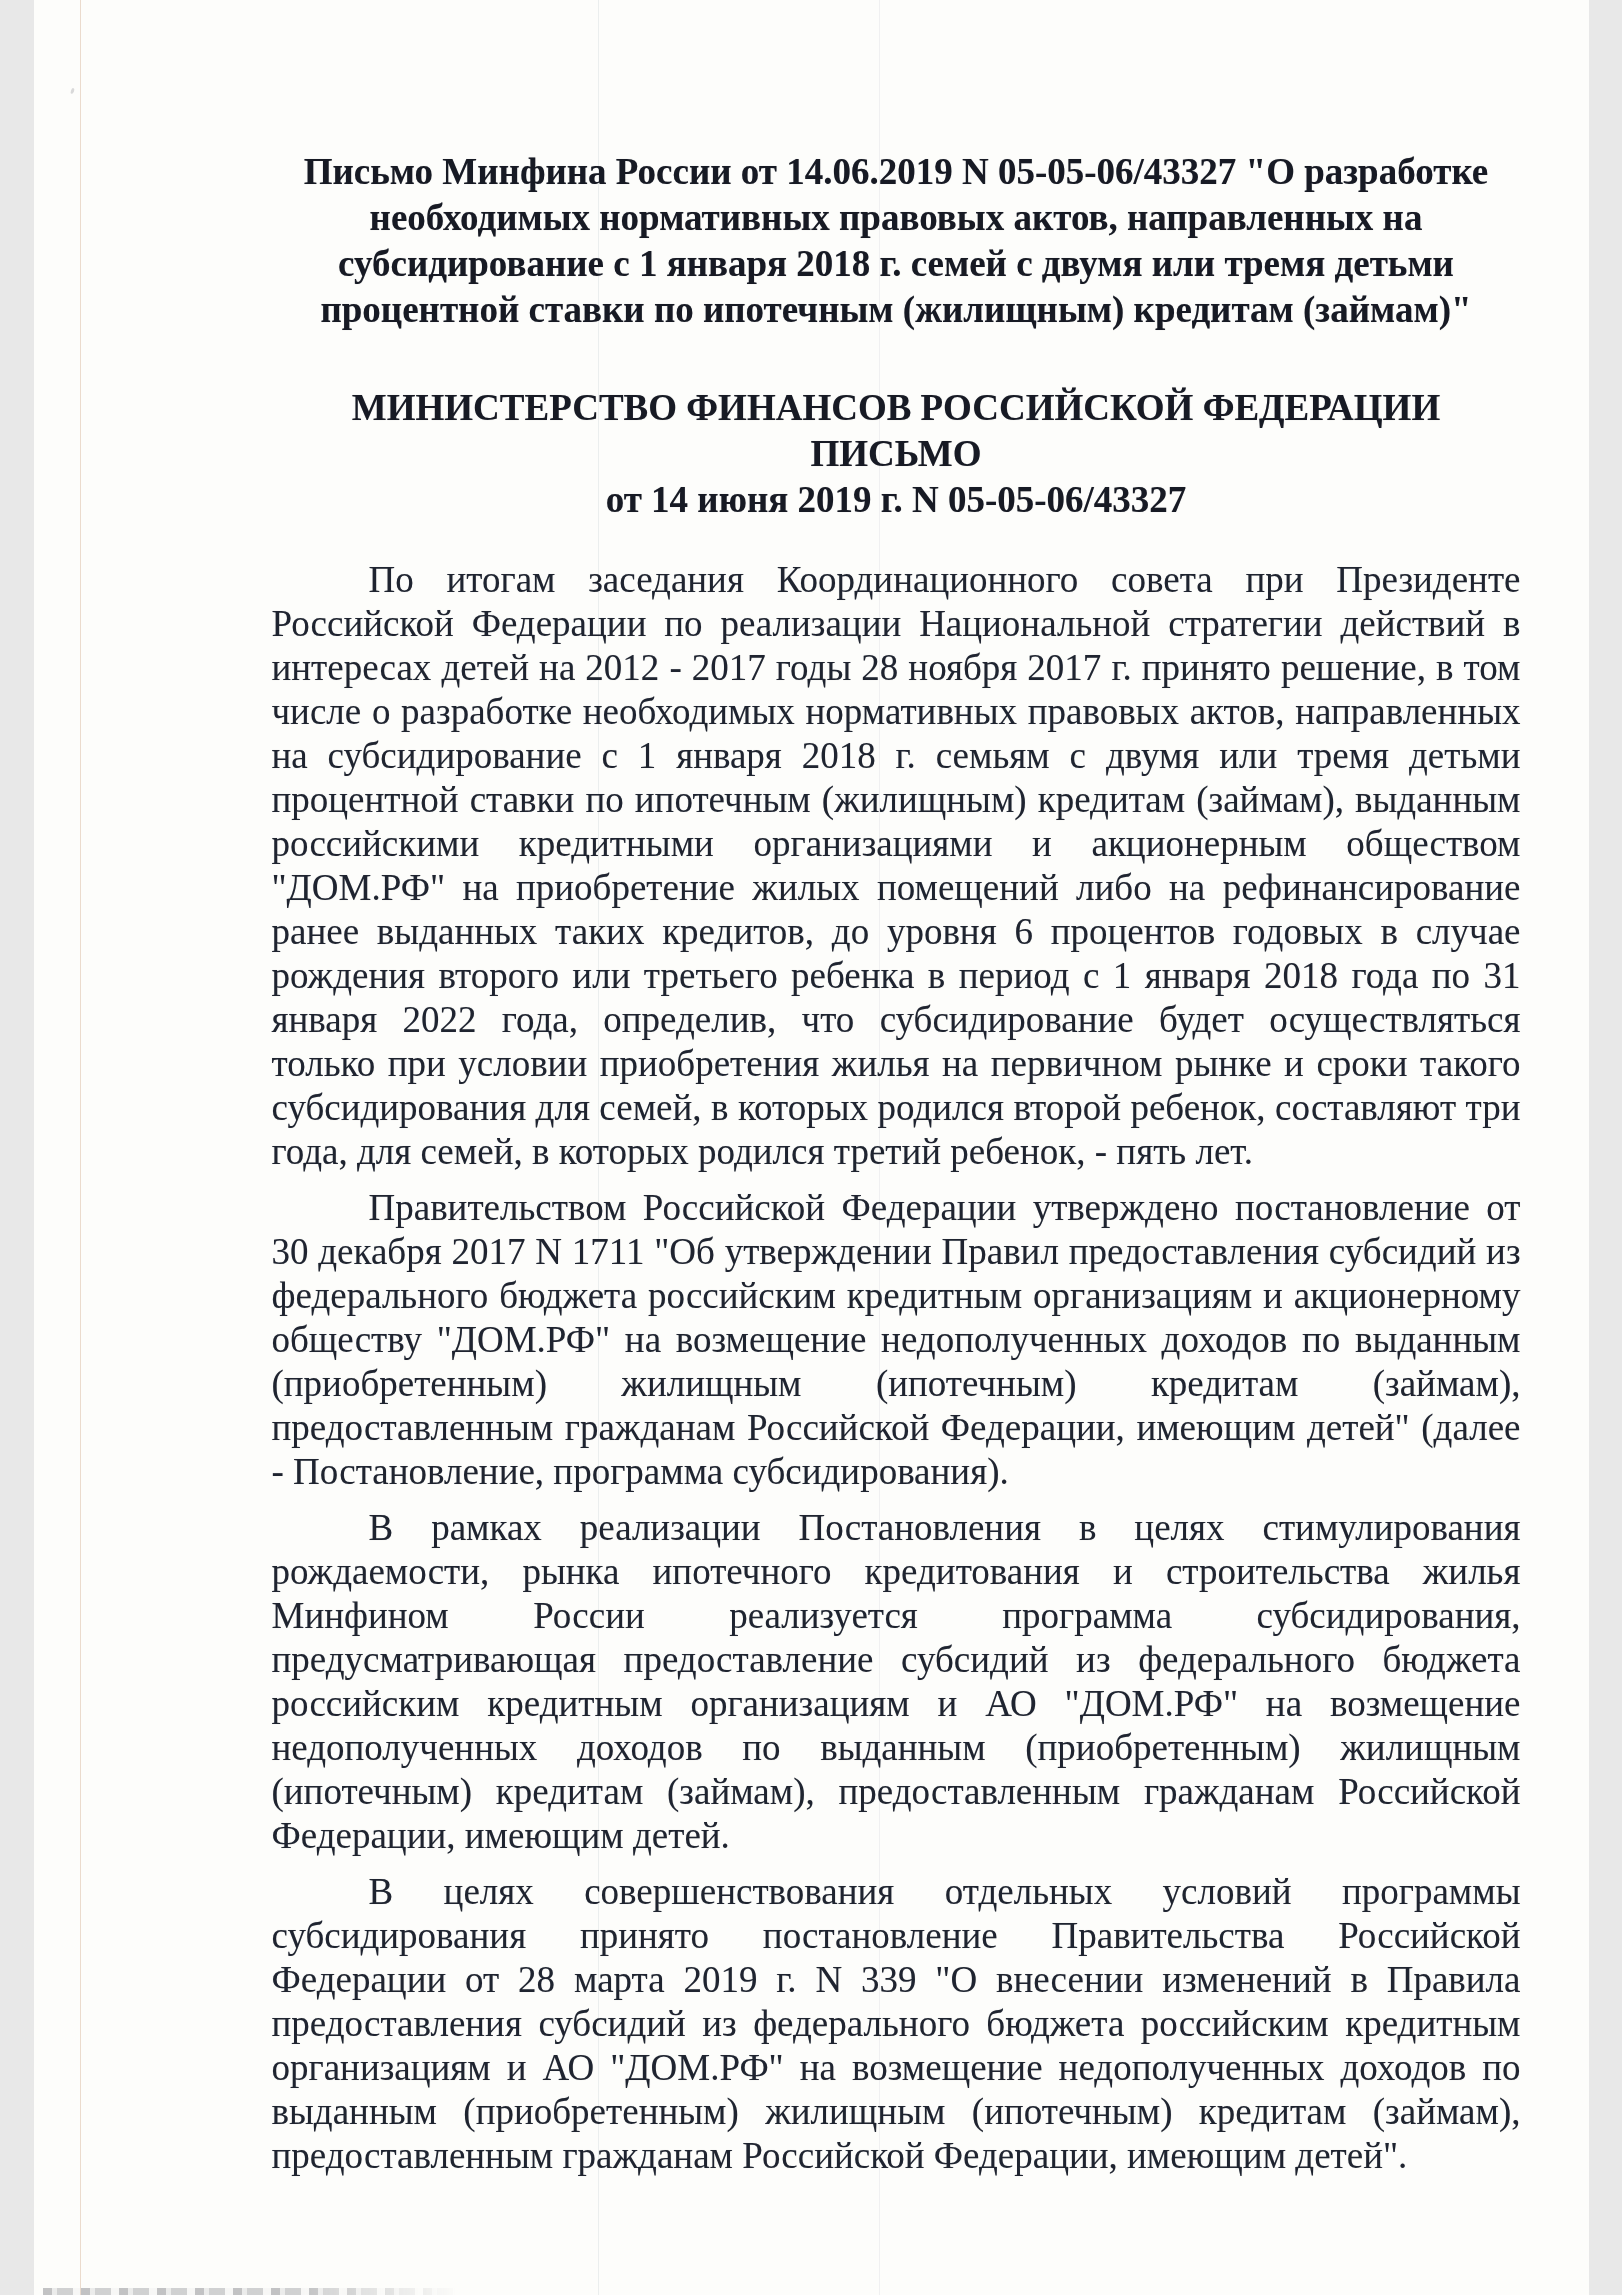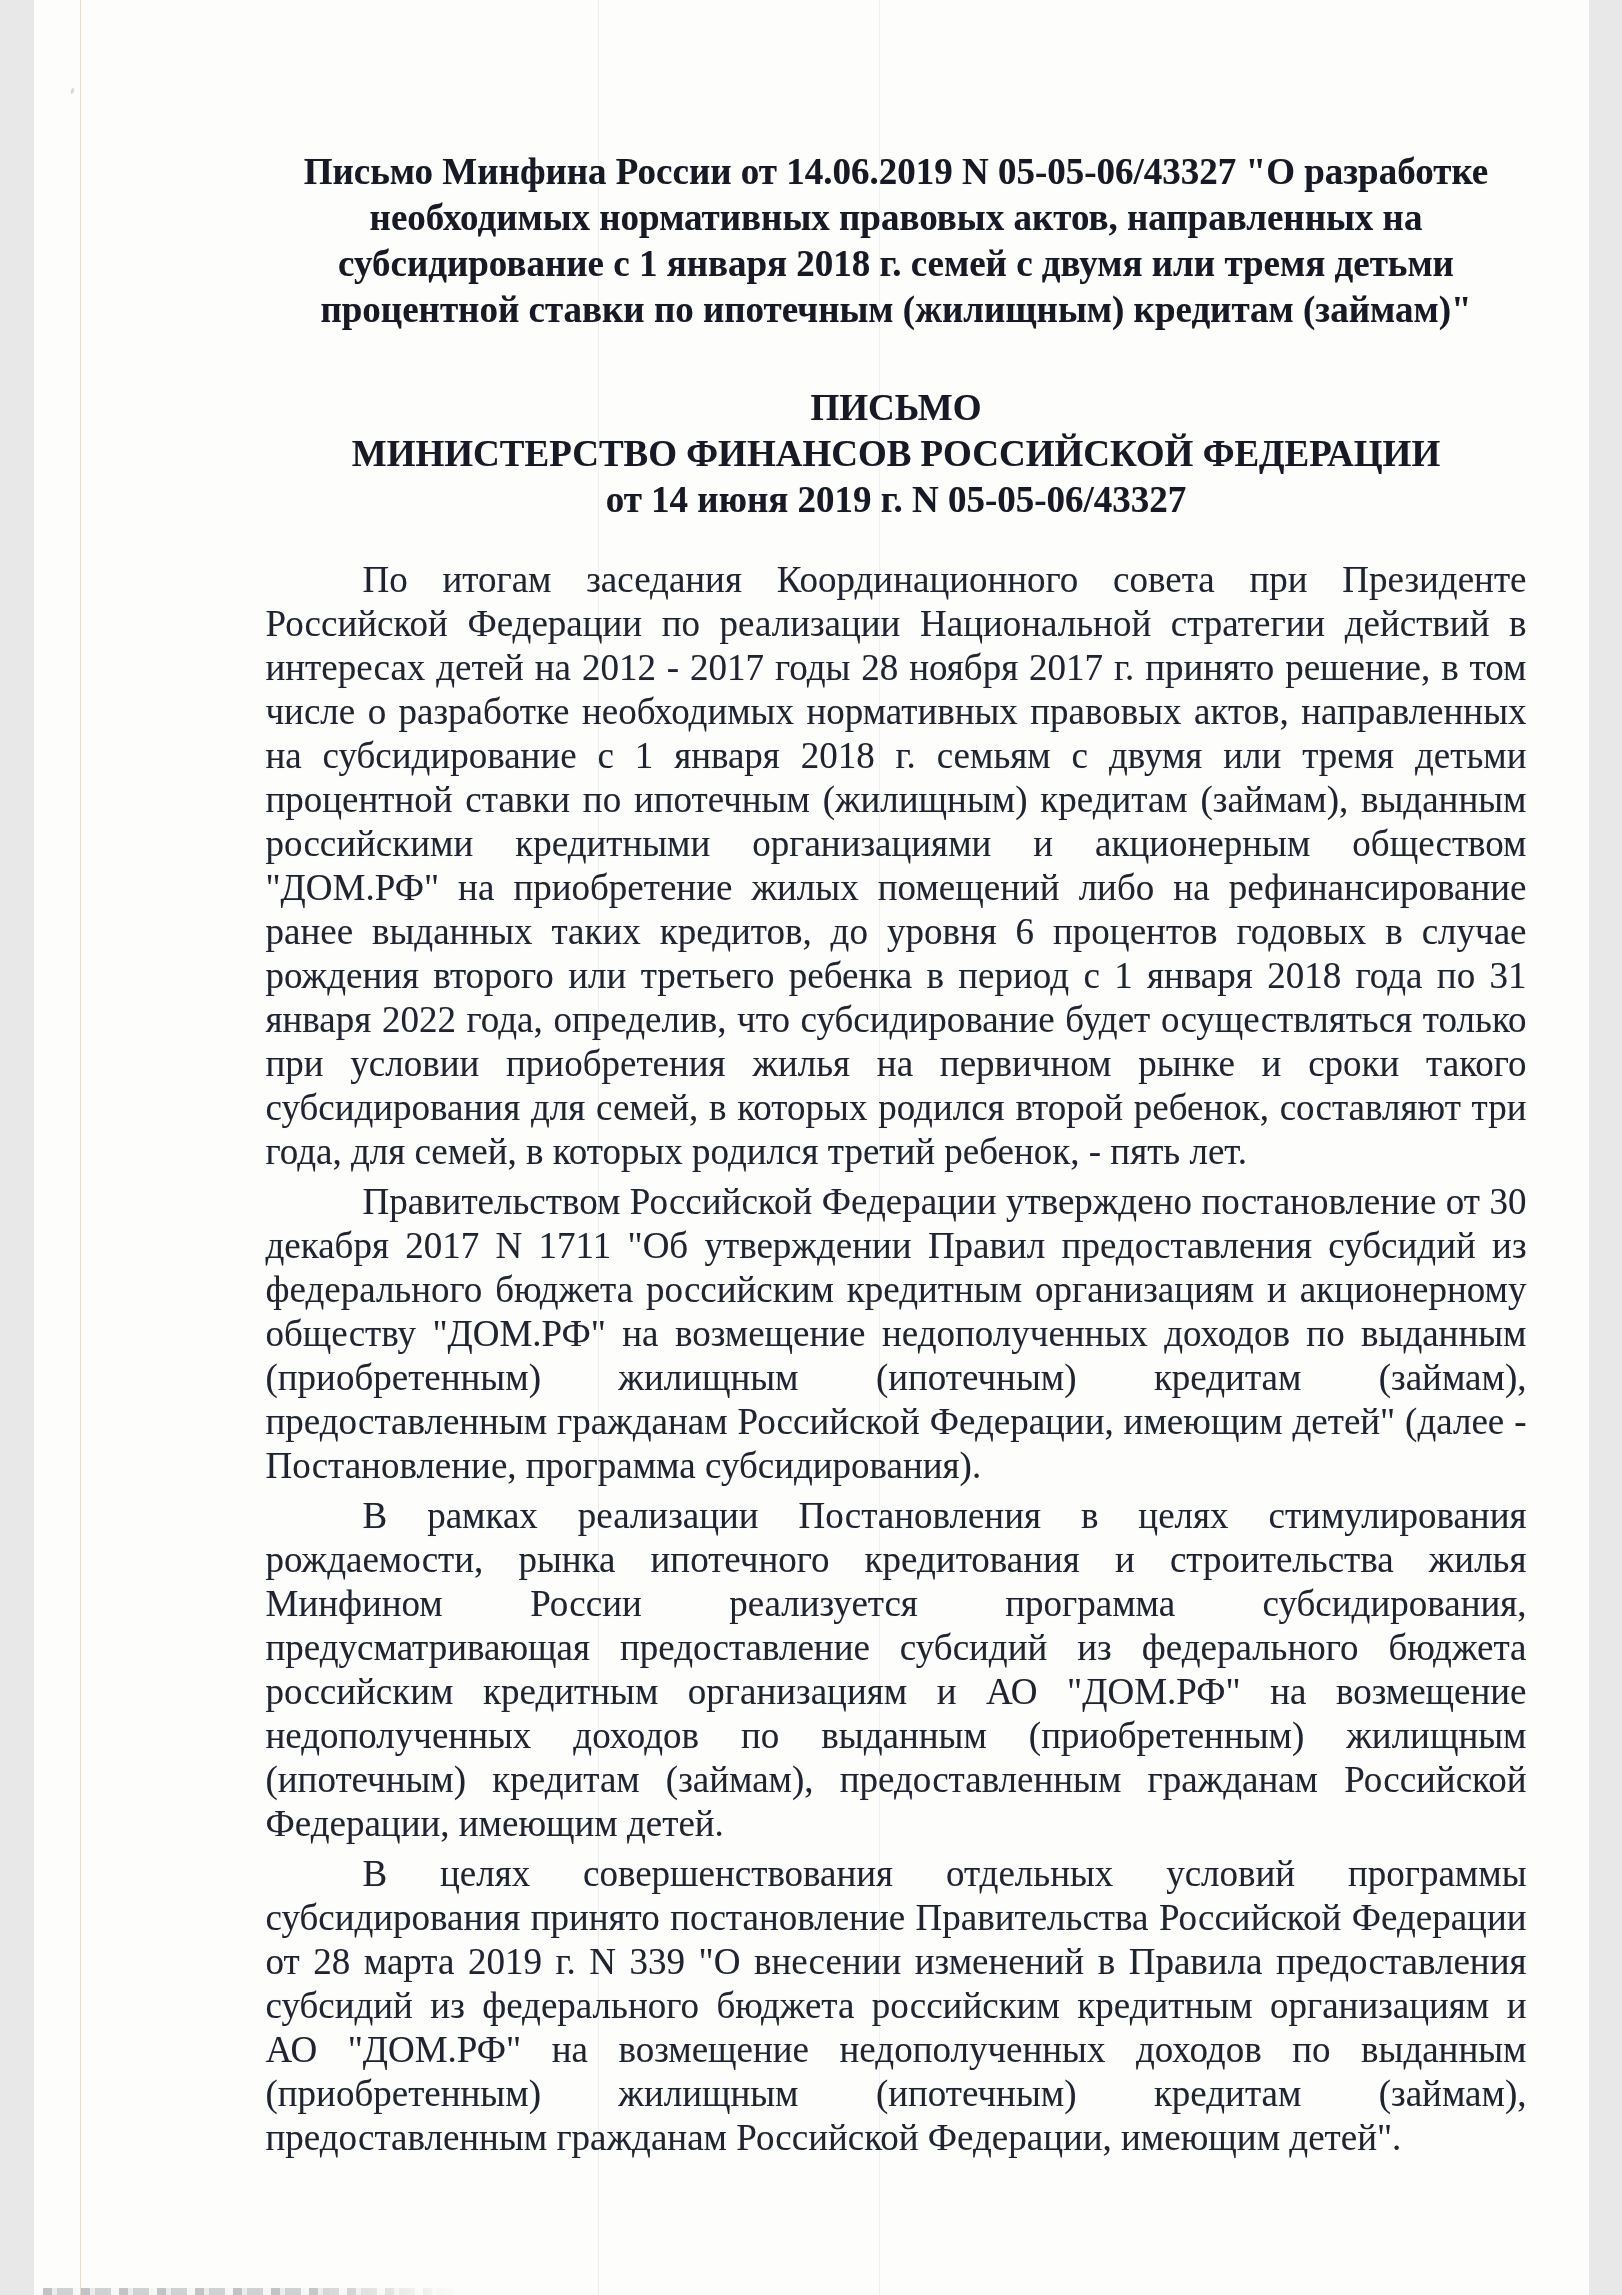--- a/index.html
+++ b/index.html
@@ -39,21 +39,21 @@
   }
   .body-text {
     margin-top: 35px;
     font-size: 37px;
     line-height: 44px;
     text-align: justify;
     color: #1f2430;
     text-shadow: 0 0 0.7px rgba(31,36,48,0.3);
   }
   .body-text p {
-    margin: 6px;
+    margin: 12px;
     text-indent: 97px;
   }
   
   .vline {
     position: absolute;
     top: 0;
     width: 1.3px;
     height: 2295px;
     pointer-events: none;
   }
@@ -97,22 +97,22 @@
   <div class="vline v2"></div>
   <div class="vline v3"></div>
   <div class="speck"></div>
   <div class="bottom-smudge"></div>
 
   <div class="content">
 
     <h1 class="doc-title">Письмо Минфина России от 14.06.2019 N 05-05-06/43327 "О разработке необходимых нормативных правовых актов, направленных на субсидирование с 1 января 2018 г. семей с двумя или тремя детьми процентной ставки по ипотечным (жилищным) кредитам (займам)"</h1>
 
     <div class="org-block">
+      <div>МИНИСТЕРСТВО ФИНАНСОВ РОССИЙСКОЙ ФЕДЕРАЦИИ</div>
       <div>ПИСЬМО</div>
-      <div>МИНИСТЕРСТВО ФИНАНСОВ РОССИЙСКОЙ ФЕДЕРАЦИИ</div>
       <div>от 14 июня 2019 г. N 05-05-06/43327</div>
     </div>
 
     <div class="body-text">
       <p>По итогам заседания Координационного совета при Президенте Российской Федерации по реализации Национальной стратегии действий в интересах детей на 2012 - 2017 годы 28 ноября 2017 г. принято решение, в том числе о разработке необходимых нормативных правовых актов, направленных на субсидирование с 1 января 2018 г. семьям с двумя или тремя детьми процентной ставки по ипотечным (жилищным) кредитам (займам), выданным российскими кредитными организациями и акционерным обществом "ДОМ.РФ" на приобретение жилых помещений либо на рефинансирование ранее выданных таких кредитов, до уровня 6 процентов годовых в случае рождения второго или третьего ребенка в период с 1 января 2018 года по 31 января 2022 года, определив, что субсидирование будет осуществляться только при условии приобретения жилья на первичном рынке и сроки такого субсидирования для семей, в которых родился второй ребенок, составляют три года, для семей, в которых родился третий ребенок, - пять лет.</p>
       <p>Правительством Российской Федерации утверждено постановление от 30 декабря 2017 N 1711 "Об утверждении Правил предоставления субсидий из федерального бюджета российским кредитным организациям и акционерному обществу "ДОМ.РФ" на возмещение недополученных доходов по выданным (приобретенным) жилищным (ипотечным) кредитам (займам), предоставленным гражданам Российской Федерации, имеющим детей" (далее - Постановление, программа субсидирования).</p>
       <p>В рамках реализации Постановления в целях стимулирования рождаемости, рынка ипотечного кредитования и строительства жилья Минфином России реализуется программа субсидирования, предусматривающая предоставление субсидий из федерального бюджета российским кредитным организациям и АО "ДОМ.РФ" на возмещение недополученных доходов по выданным (приобретенным) жилищным (ипотечным) кредитам (займам), предоставленным гражданам Российской Федерации, имеющим детей.</p>
       <p>В целях совершенствования отдельных условий программы субсидирования принято постановление Правительства Российской Федерации от 28 марта 2019 г. N 339 "О внесении изменений в Правила предоставления субсидий из федерального бюджета российским кредитным организациям и АО "ДОМ.РФ" на возмещение недополученных доходов по выданным (приобретенным) жилищным (ипотечным) кредитам (займам), предоставленным гражданам Российской Федерации, имеющим детей".</p>
     </div>
 

